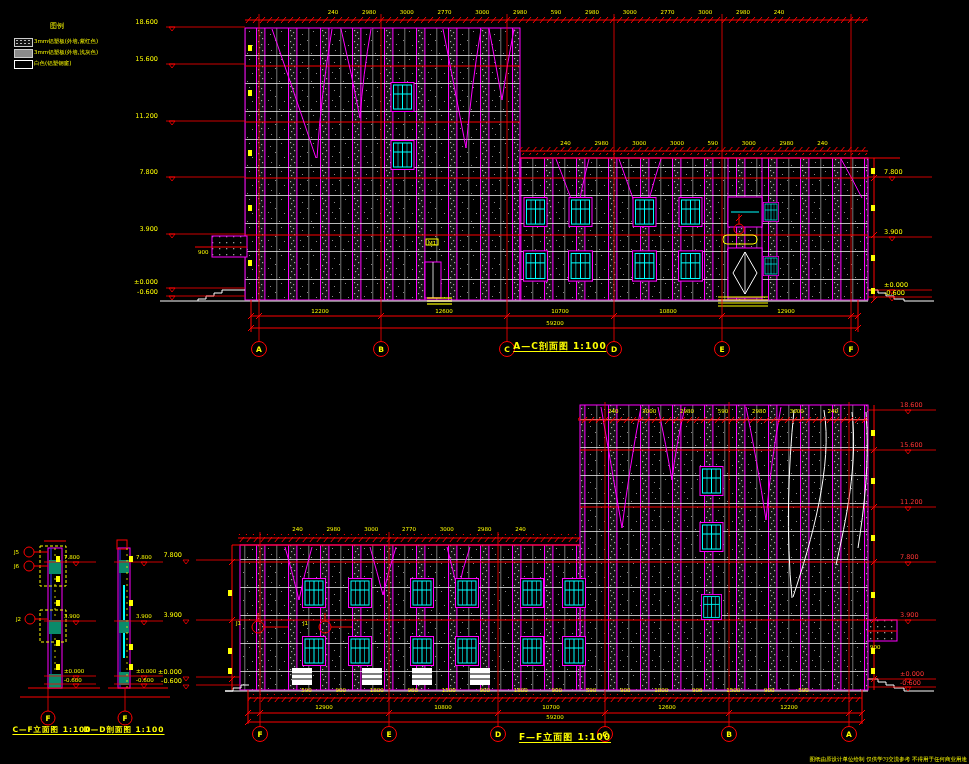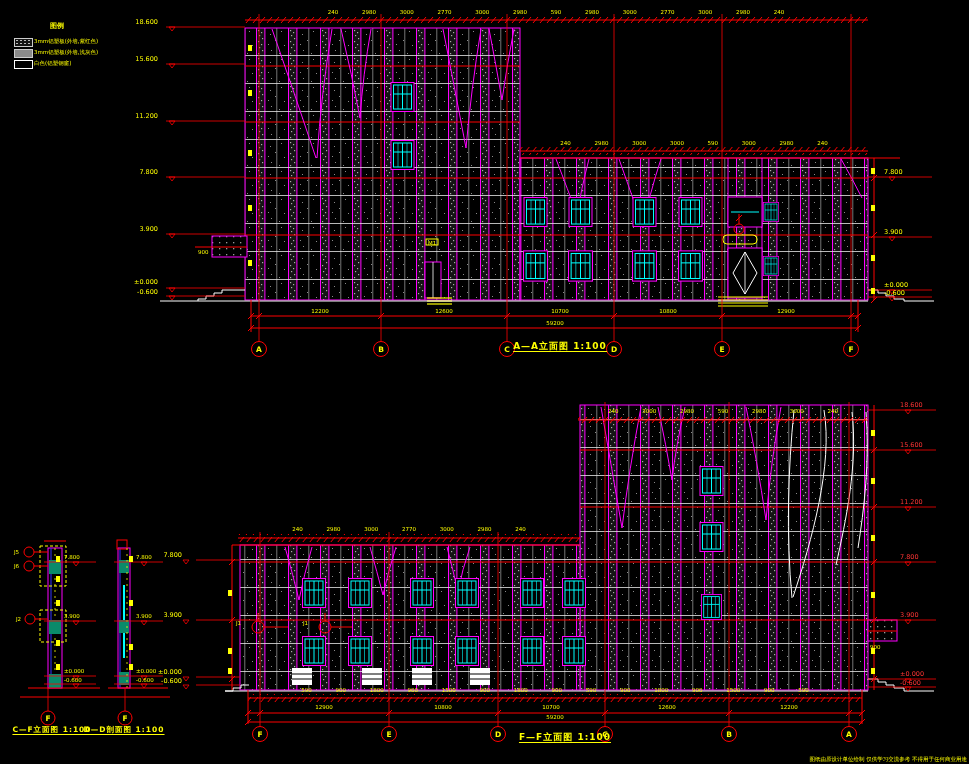--- a/index.html
+++ b/index.html
@@ -8,21 +8,21 @@
   #dwg{position:absolute;left:0;top:0;}
   .lab{position:absolute;color:#ffff00;font-size:6.5px;line-height:7px;white-space:nowrap;}
   .red{color:#ff3434;}
   .ra{text-align:right;}
   .ctr{transform:translateX(-50%);}
   .m{font-size:5.5px;line-height:6px;}
   .row{word-spacing:22px;}
   .t{font-size:9px;font-weight:bold;border-bottom:1px solid #ffff00;padding-bottom:1px;letter-spacing:1px;}
   .ts{font-size:7.5px;}
   .g{font-size:7.5px;font-weight:bold;transform:translate(-50%,-50%);}
-  .lt{font-size:7px;font-weight:bold;}
+  .lt{font-size:7px;font-weight:normal;}
   .sw{position:absolute;width:17px;height:7px;}
   .sw1{background:#151515;border:1px solid #ccc;background-image:radial-gradient(#bbb 25%,transparent 26%);background-size:4px 3px;}
   .sw2{background:#8a8a8a;border:1px solid #ccc;}
   .sw3{background:#000;border:1px solid #fff;}
 </style>
 </head>
 <body>
 
 <div id="canvas">
   <svg id="dwg" width="969" height="764">
@@ -461,21 +461,21 @@
   <div class="lab m ctr" style="left:667px;top:704px">12600</div>
   <div class="lab m ctr" style="left:789px;top:704px">12200</div>
   <div class="lab m ctr" style="left:555px;top:714px">59200</div>
 
   <div class="lab m ctr row" style="left:556px;top:9px">240 2980 3000 2770 3000 2980 590 2980 3000 2770 3000 2980 240</div>
   <div class="lab m ctr row" style="left:694px;top:140px">240 2980 3000 3000 590 3000 2980 240</div>
   <div class="lab m ctr row" style="left:723px;top:408px">240 3000 2980 590 2980 3000 240</div>
   <div class="lab m ctr row" style="left:409px;top:526px">240 2980 3000 2770 3000 2980 240</div>
   <div class="lab m ctr row" style="left:555px;top:687px">590 900 1800 900 1500 900 1800 900 590 900 1800 900 1500 900 590</div>
 
-  <div class="lab t ctr" style="left:560px;top:343px">A—A立面图 1:100</div>
+  <div class="lab t ctr" style="left:560px;top:343px">A—C剖面图 1:100</div>
   <div class="lab t ctr" style="left:565px;top:734px">F—F立面图 1:100</div>
   <div class="lab t ts ctr" style="left:52px;top:726px">C—F立面图 1:100</div>
   <div class="lab t ts ctr" style="left:124px;top:726px">D—D剖面图 1:100</div>
 
   <div class="lab m" style="left:236px;top:620px">J1</div>
   <div class="lab m" style="left:303px;top:620px">J1</div>
   <div class="lab m" style="left:428px;top:240px">M1</div>
   <div class="lab m" style="left:198px;top:249px">900</div>
   <div class="lab m" style="left:870px;top:644px">900</div>
   <div class="lab m" style="left:14px;top:549px">J5</div>

